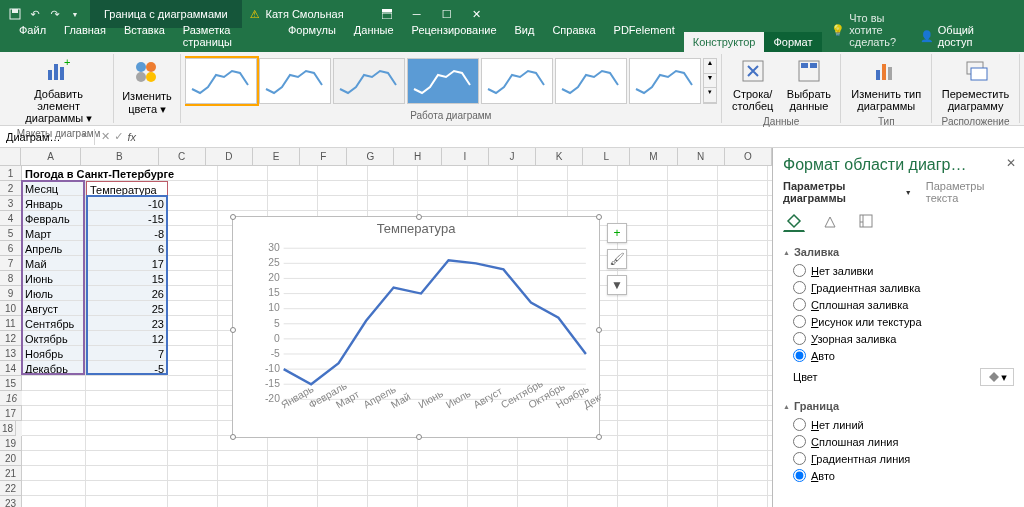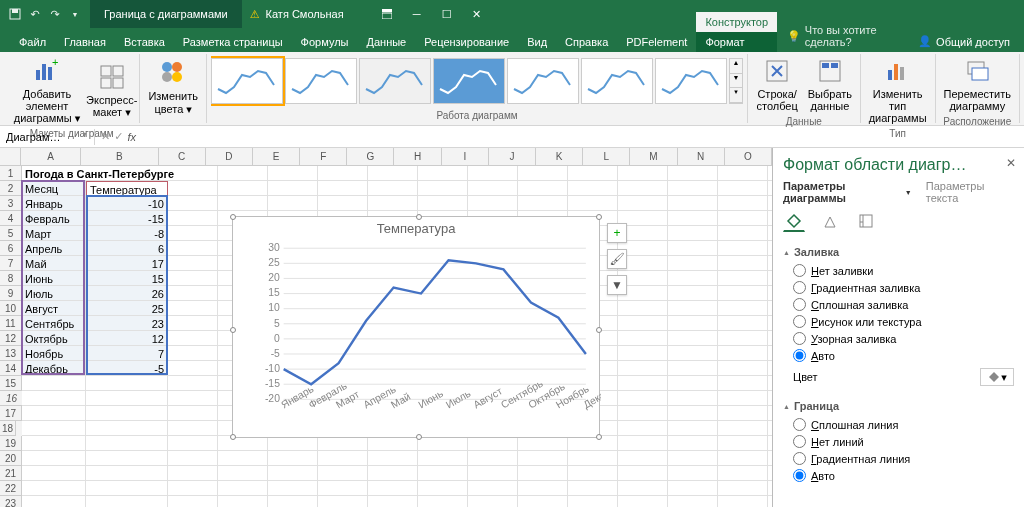--- a/index.html
+++ b/index.html
@@ -115,21 +115,21 @@
       <span class="tab">Главная</span>
       <span class="tab">Вставка</span>
       <span class="tab">Разметка страницы</span>
       <span class="tab">Формулы</span>
       <span class="tab">Данные</span>
       <span class="tab">Рецензирование</span>
       <span class="tab">Вид</span>
       <span class="tab">Справка</span>
       <span class="tab">PDFelement</span>
     </div>
-  <div id="tabs-tool" style="display: flex; flex-direction: column;">
+  <div id="tabs-tool" style="display: flex;">
       <span class="tab tool active">Конструктор</span>
       <span class="tab tool">Формат</span>
     </div>
   <div class="tell">
       <span>💡</span>
       <span>Что вы хотите сделать?</span>
     </div>
   <div class="share">
       <span>👤</span>
       <span>Общий доступ</span>
@@ -143,32 +143,20 @@
           <div class="rbtn-ico">
             <svg width="26" height="26">
               <rect x="2" y="12" width="4" height="10" fill="#4472c4"></rect>
               <rect x="8" y="6" width="4" height="16" fill="#4472c4"></rect>
               <rect x="14" y="9" width="4" height="13" fill="#4472c4"></rect>
               <text x="18" y="8" font-size="12" fill="#0a0">+</text>
             </svg>
           </div>
           <span>Добавить элемент
 диаграммы ▾</span>
-        </div>
-      <div class="rbtn">
-          <div class="rbtn-ico">
-            <svg width="26" height="26">
-              <rect x="2" y="2" width="10" height="10" fill="none" stroke="#888"></rect>
-              <rect x="14" y="2" width="10" height="10" fill="none" stroke="#888"></rect>
-              <rect x="2" y="14" width="10" height="10" fill="none" stroke="#888"></rect>
-              <rect x="14" y="14" width="10" height="10" fill="none" stroke="#888"></rect>
-            </svg>
-          </div>
-          <span>Экспресс-
-макет ▾</span>
         </div>
     </div>
     <div class="rgroup-label">Макеты диаграмм</div>
   </div>
   <div class="rgroup">
     <div class="rgroup-body">
       <div class="rbtn">
           <div class="rbtn-ico">
             <svg width="26" height="26">
               <circle cx="7" cy="7" r="5" fill="#5b9bd5"></circle>
@@ -858,25 +846,25 @@
         </div>
     </div>
     <div class="fp-sect">
       <div class="fp-sect-h">
           <span class="tri">▲</span>
           <span>Граница</span>
         </div>
       <div id="border-opts">
           <label class="fp-opt">
             <input type="radio" name="border" style=""> 
+            <span><u>Н</u>ет линий</span>
+          </label>
+          <label class="fp-opt">
+            <input type="radio" name="border" style=""> 
             <span><u>С</u>плошная линия</span>
-          </label>
-          <label class="fp-opt">
-            <input type="radio" name="border" style=""> 
-            <span><u>Н</u>ет линий</span>
           </label>
           <label class="fp-opt">
             <input type="radio" name="border" style=""> 
             <span><u>Г</u>радиентная линия</span>
           </label>
           <label class="fp-opt">
             <input type="radio" name="border" checked="" style=""> 
             <span><u>А</u>вто</span>
           </label>
         </div>

